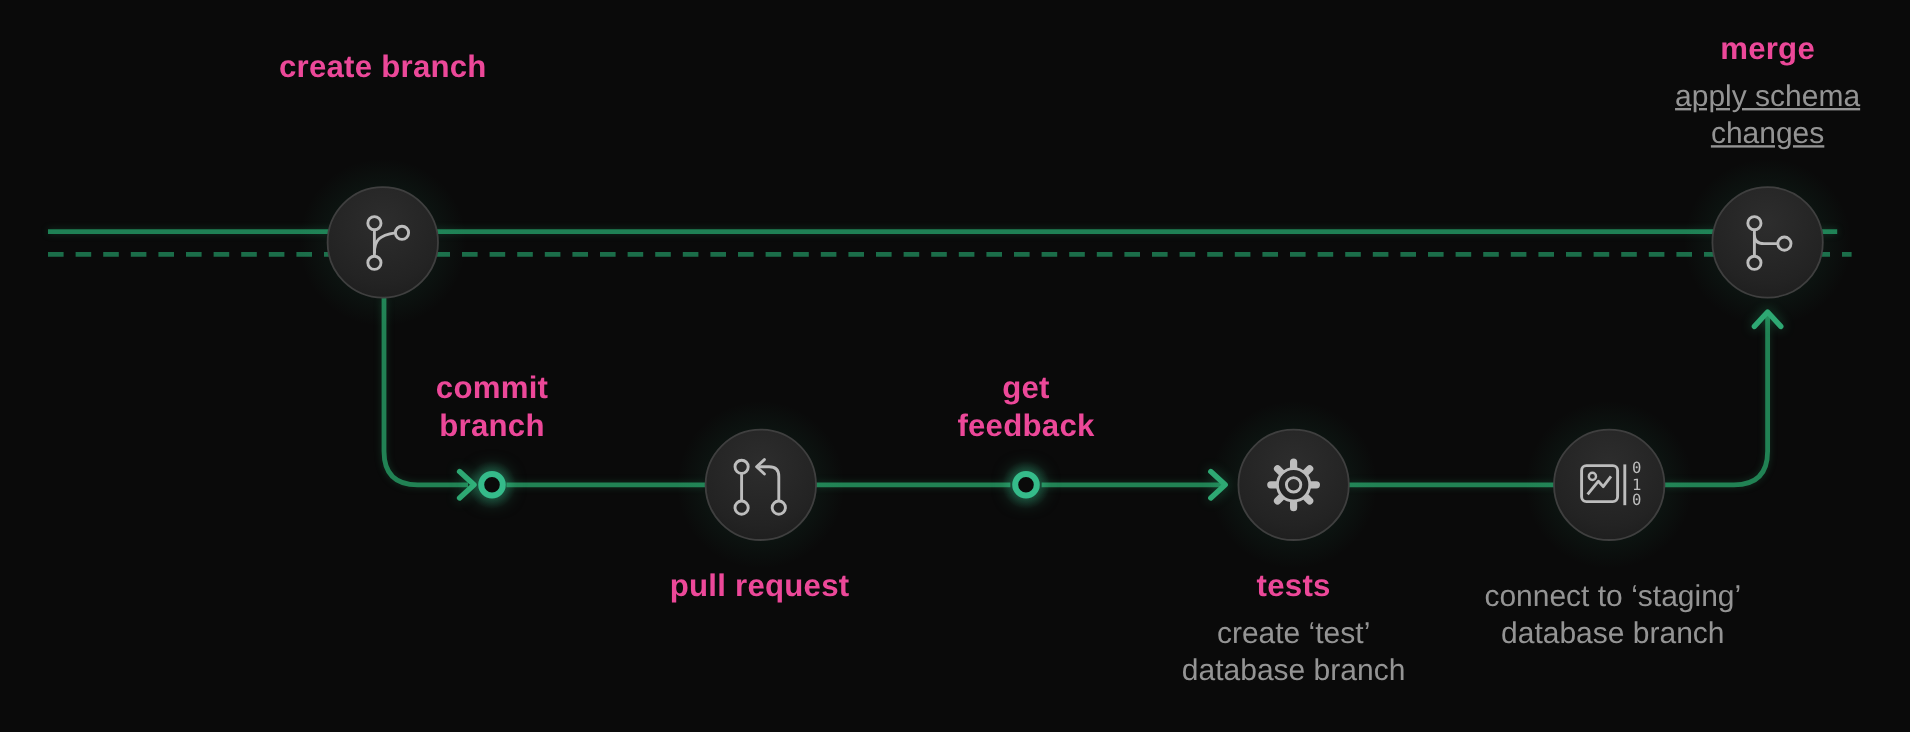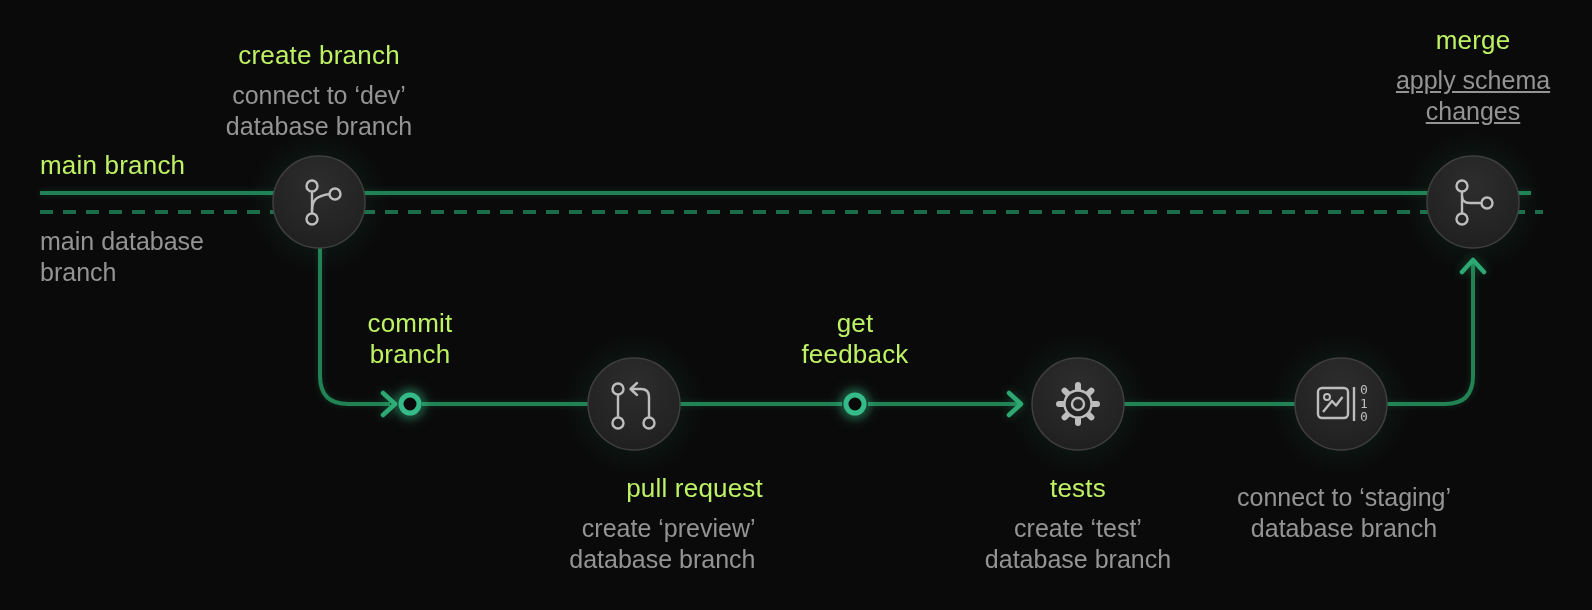--- a/index.html
+++ b/index.html
@@ -7,21 +7,21 @@
     position:relative;
     width:1592px;height:610px;
     background:#0a0a0a;
     overflow:hidden;
     font-family:"Liberation Sans",sans-serif;
   }
   svg{position:absolute;left:0;top:0;}
   .label-block{position:absolute;text-align:center;transform:translateX(-50%);}
   .label-block.left-align{text-align:left;transform:none;}
   .title{
-    font-weight:400;font-size:26px;line-height:31px;color:#bef264;
+    font-weight:700;font-size:26px;line-height:31px;color:#ec4899;
     letter-spacing:.2px;
   }
   .subtitle{
     font-weight:400;font-size:25px;line-height:31px;color:#949494;
     margin-top:9px;
   }
   .subtitle.no-gap{margin-top:0;}
   .ring-glow{filter:drop-shadow(0 0 8px rgba(61,214,155,0.55));}
   .arrow-glow{filter:drop-shadow(0 0 5px rgba(46,180,120,0.40));}
   .line-glow{filter:drop-shadow(0 0 3px rgba(40,160,105,0.25));}
@@ -130,40 +130,32 @@
       <g stroke="#bdbdbd" stroke-width="2.4" fill="none">
         <path d="M1462 191.5 V213.5"></path>
         <path d="M1462 196 Q1462 203 1470 203 H1481.5"></path>
         <circle cx="1462" cy="186" r="5.5"></circle>
         <circle cx="1462" cy="219" r="5.5"></circle>
         <circle cx="1487" cy="203" r="5.5"></circle>
       </g>
     </g>
   </svg>
 
-  <div class="label-block left-align" style="left:40px;top:150px;">
-    <div class="title">main branch</div>
-  </div>
 
-  <div class="label-block left-align" style="left:40px;top:226px;width:230px;">
-    <div class="subtitle no-gap">main database branch</div>
-  </div>
 
   <div class="label-block" style="left:319px;top:40px;width:250px;">
     <div class="title">create branch</div>
-    <div class="subtitle" style="width:230px;margin-left:auto;margin-right:auto;">connect to ‘dev’ database branch</div>
   </div>
 
   <div class="label-block" style="left:410px;top:308px;width:118px;">
     <div class="title">commit branch</div>
   </div>
 
-  <div class="label-block" style="left:633px;top:473px;width:260px;text-align:right;">
+  <div class="label-block" style="left:633px;top:473px;width:260px;">
     <div class="title">pull request</div>
-    <div class="subtitle" style="width:245px;margin-left:auto;margin-right:auto;">create ‘preview’ database branch</div>
   </div>
 
   <div class="label-block" style="left:1078px;top:473px;width:230px;">
     <div class="title">tests</div>
     <div class="subtitle" style="width:215px;margin-left:auto;margin-right:auto;">create ‘test’ database branch</div>
   </div>
 
   <div class="label-block" style="left:855px;top:308px;width:130px;">
     <div class="title">get feedback</div>
   </div>

